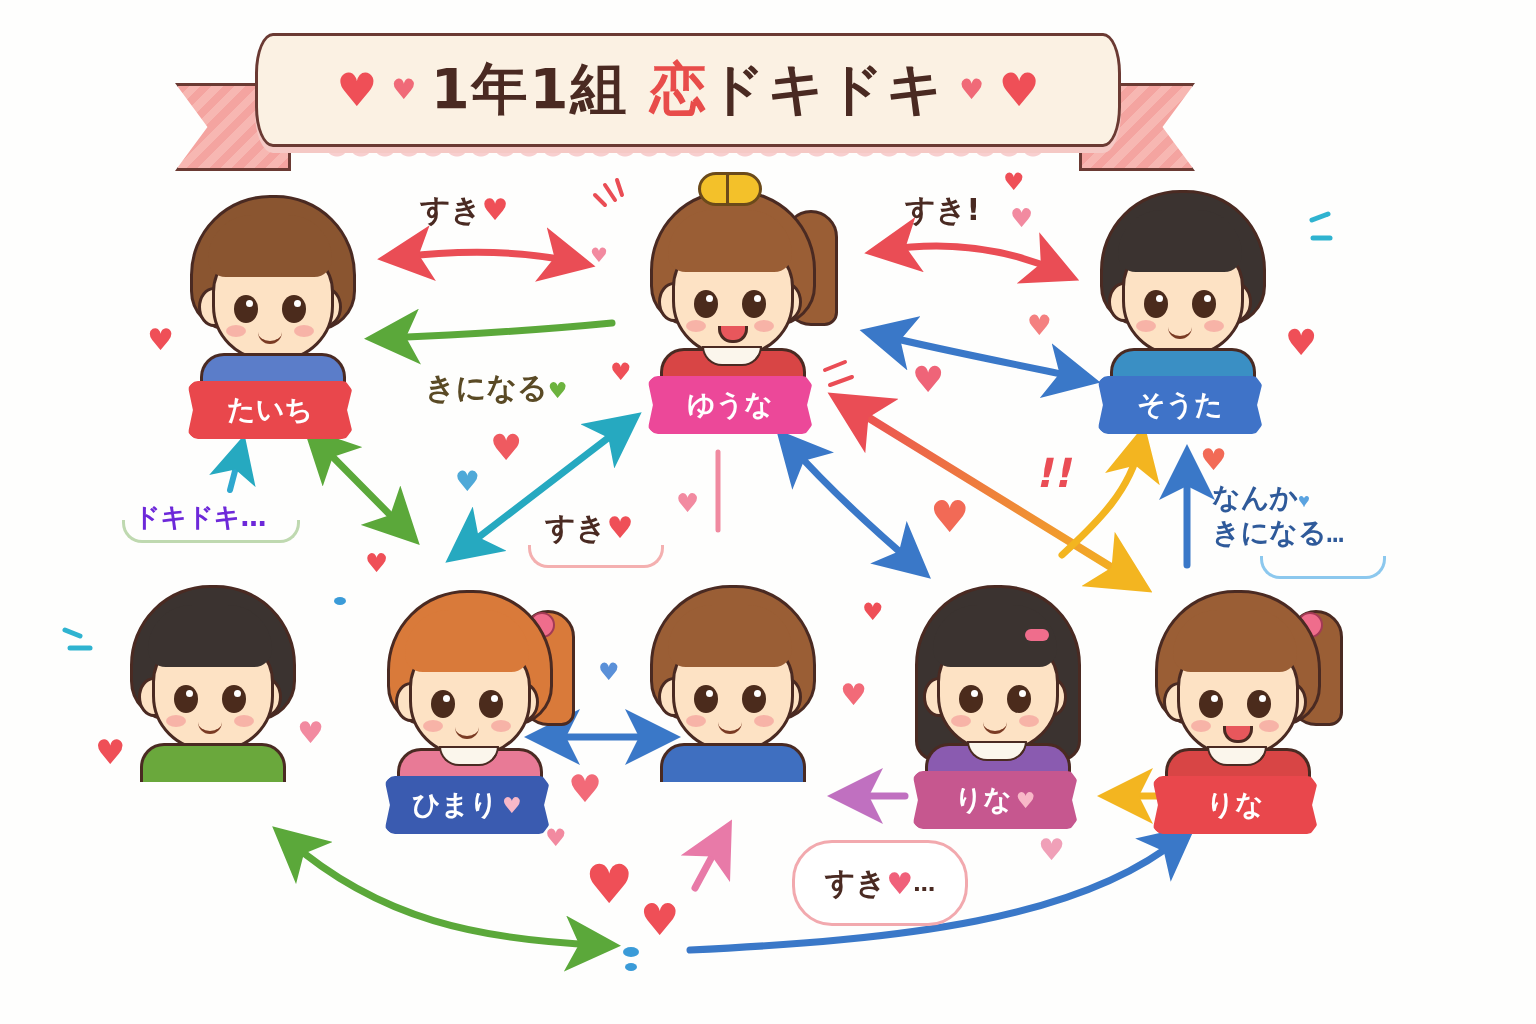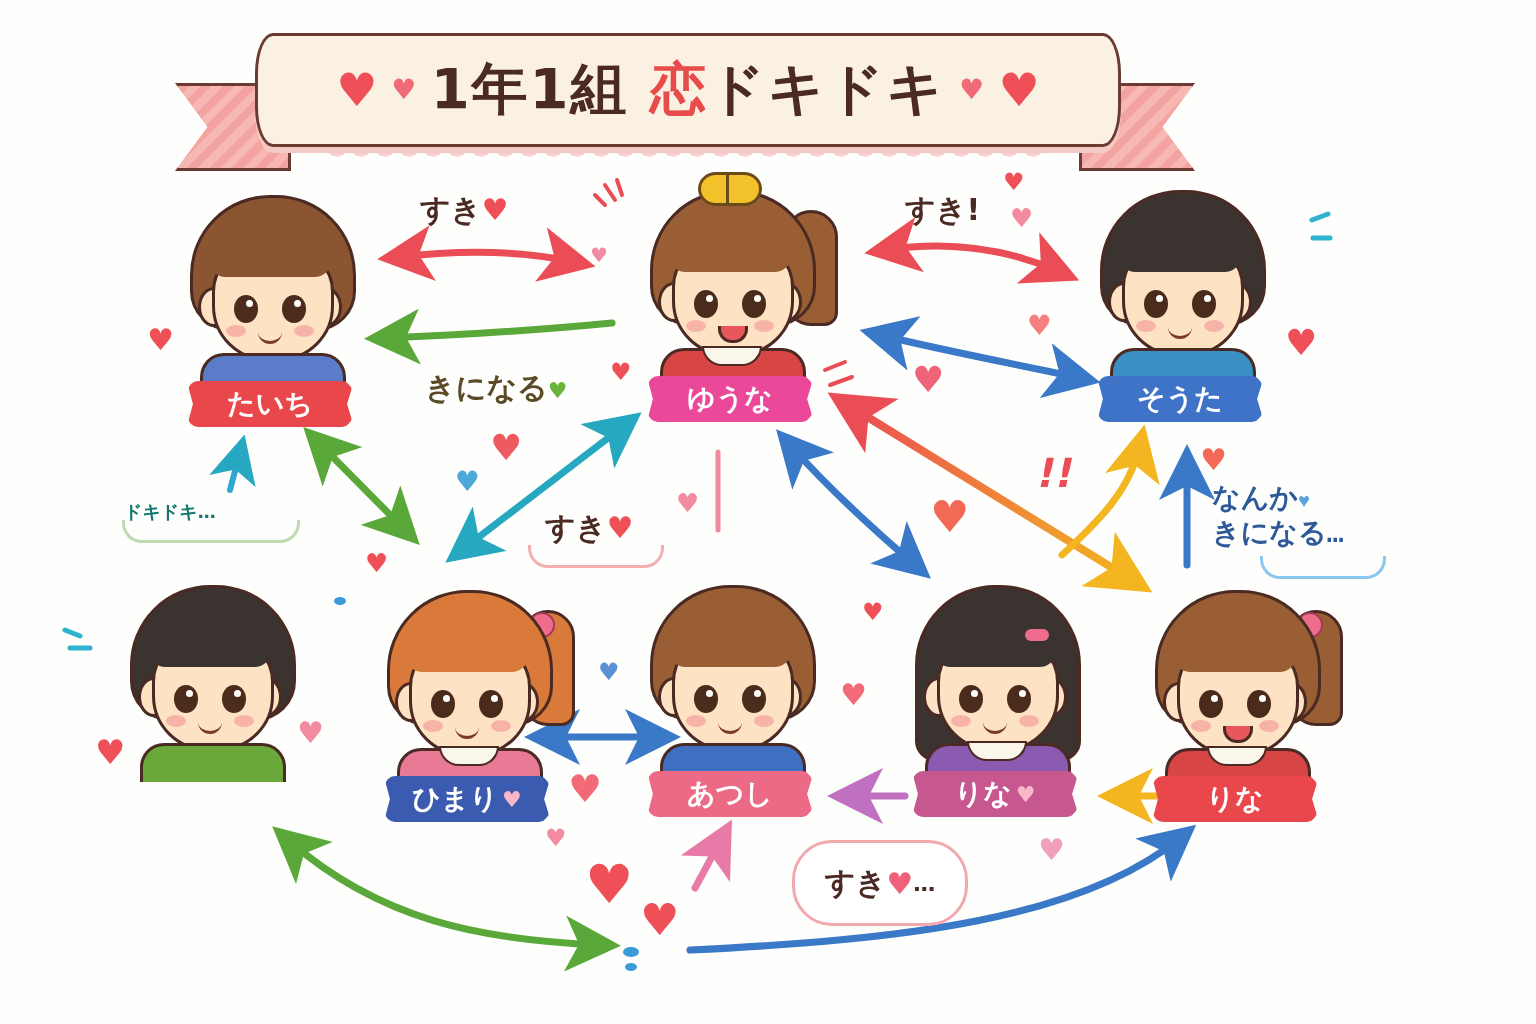--- a/index.html
+++ b/index.html
@@ -53,21 +53,21 @@
   .collar { position:absolute; left:82px; top:166px; width:56px; height:16px; background:#fbf6ec; border:2px solid #4a2a22; border-radius:0 0 20px 20px; }
   .ribbon { position:absolute; top:-18px; left:48px; width:64px; height:30px; }
   .ribbon::before, .ribbon::after { content:""; position:absolute; top:0; width:30px; height:28px; background:#f3c12a; border:3px solid #6b4a1a; }
   .ribbon::before { left:0; border-radius:50% 10% 10% 50%; }
   .ribbon::after { right:0; border-radius:10% 50% 50% 10%; }
   .ptail { position:absolute; top:20px; right:-28px; width:48px; height:110px; border:3px solid #4a2a22; border-radius:40px 40px 20px 40px; }
   .clip { position:absolute; right:26px; top:44px; width:24px; height:12px; background:#ef6d8c; border-radius:6px; }
   .scrunchie { position:absolute; right:-8px; top:22px; width:22px; height:22px; background:#ef6d8c; border-radius:50%; border:2px solid #a33a55; }
 
   .nametag {
-    position:absolute; left:28px; top:196px; width:164px; height:46px;
+    position:absolute; left:28px; top:196px; width:164px; height:58px;
     border-radius:10px; color:#fff; font-size:28px; font-weight:bold;
     display:flex; align-items:center; justify-content:center; gap:4px;
     clip-path:polygon(0 10%,4% 0,96% 0,100% 15%,97% 50%,100% 85%,96% 100%,4% 100%,0 90%,3% 50%);
   }
   .nametag .tag-heart { color:#f8b8c8; font-size:22px; }
 
   
   .label { position:absolute; font-size:30px; font-weight:bold; color:#4a2a22; white-space:nowrap; }
   .label .h { color:#ef4f57; }
   .bubble-under { position:absolute; height:20px; border:3px solid; border-top:none; border-radius:0 0 20px 20px; }
@@ -291,23 +291,20 @@
       <div class="ear r"></div>
     <div class="skin"></div>
     <div class="bangs" style="background:#9a5e35;"></div>
     <div class="eye l"></div>
       <div class="eye r"></div>
     <div class="blush l"></div>
       <div class="blush r"></div>
     <div class="mouth"></div>
   </div>
   <div class="shirt" style="background:#3f6fc0;"></div>
-  <div class="nametag" style="background:#ec6a86;">
-    <span>あつし</span>
-  </div>
 </div>
 
 <div class="char" style="left:885px;top:575px;">
   <div class="face">
     <div class="hair" style="background:#3b3330;height:170px;border-radius:80px 80px 20px 20px;"></div>
     <div class="ear l"></div>
       <div class="ear r"></div>
     <div class="skin"></div>
     <div class="bangs" style="background:#3b3330;"></div>
     <div class="clip"></div>
@@ -352,21 +349,21 @@
 </div>
 
 <div class="label" style="left:425px;top:368px;color:#5a4a25;">
   <span>きになる</span><span style="color:#6cb33e;font-size:22px;">♥</span>
 </div>
 
 <div class="label" style="left:905px;top:190px;">
   <span>すき!</span>
 </div>
 
-<div class="label" style="left:124px;top:500px;font-size:18px;color:#0f766e;">
+<div class="label" style="left:134px;top:500px;font-size:26px;color:#6d28d9;">
   <span>ドキドキ…</span>
 </div>
 <div class="bubble-under" style="left:122px;top:520px;width:172px;border-color:#bfd9b0;"></div>
 
 <div class="label" style="left:545px;top:508px;">
   <span>すき</span><span class="h">♥</span>
 </div>
 <div class="bubble-under" style="left:528px;top:545px;width:130px;border-color:#f4b0b0;"></div>
 
 <div class="label" style="left:1212px;top:482px;color:#2f5a9a;font-size:28px;line-height:1.25;font-family:Liberation Mono, monospace;">

